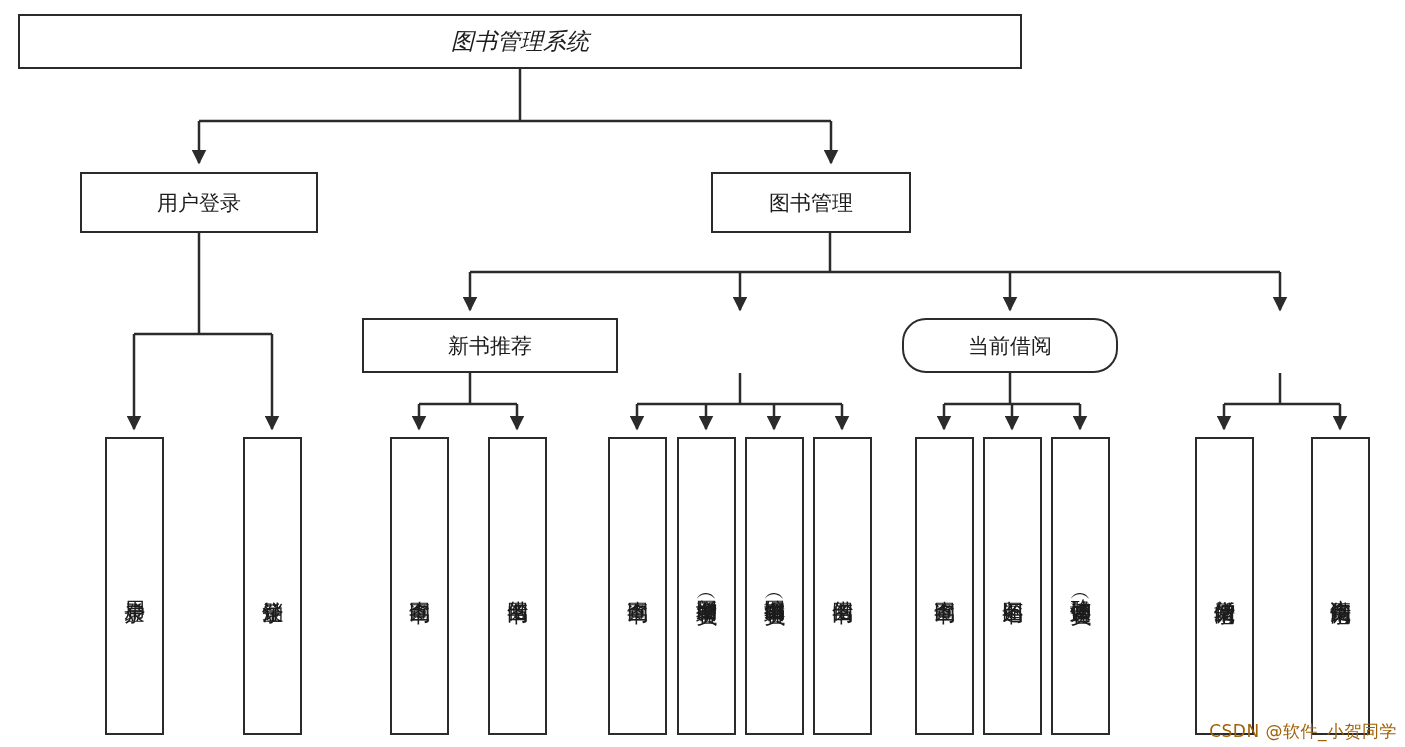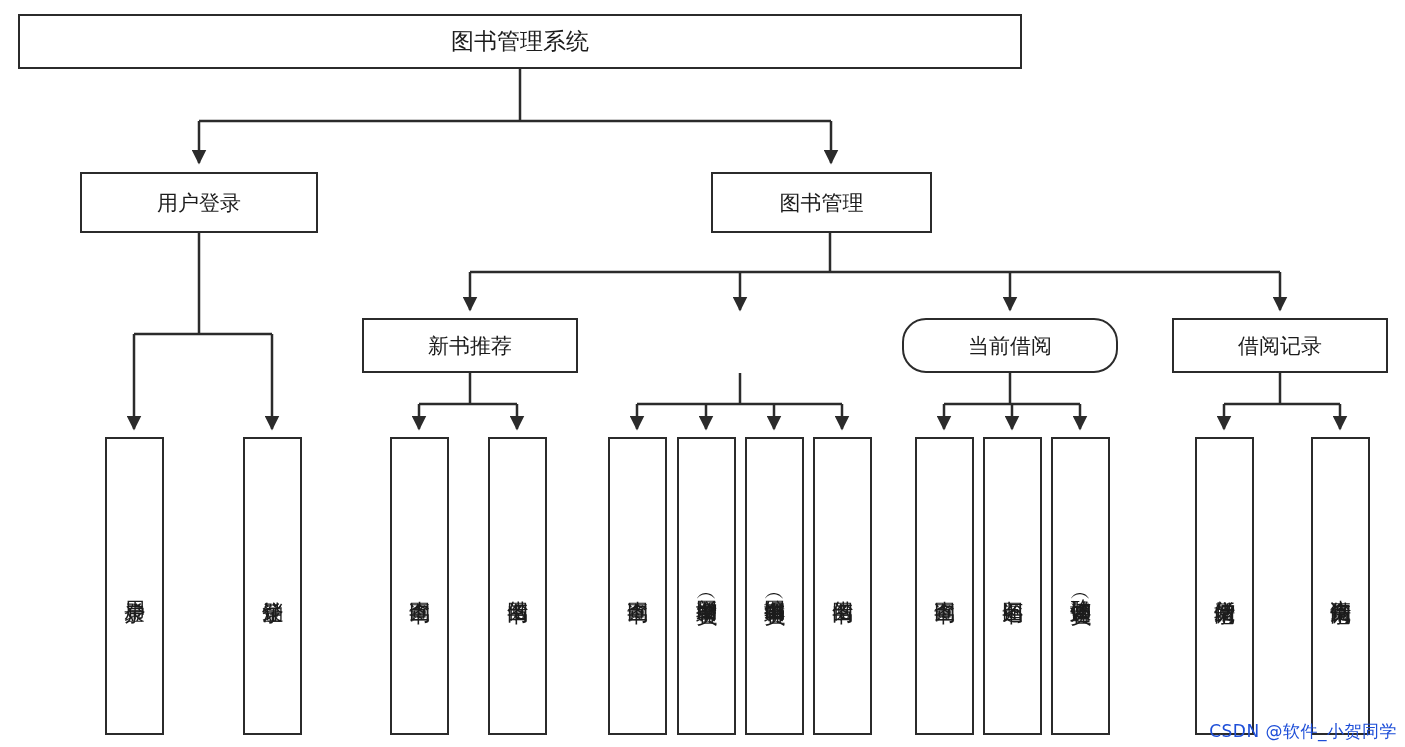--- a/index.html
+++ b/index.html
@@ -53,21 +53,21 @@
   }
   .node-label {
     display: block;
     white-space: pre-line;
   }
   .watermark {
     position: absolute;
     right: 8px;
     bottom: 4px;
     font-size: 17px;
-    color: #1d4ed8;
+    color: #a16207;
     letter-spacing: 0.5px;
     white-space: nowrap;
   }
 </style>
 </head>
 <body>
 
 <div id="canvas">
 
   <svg id="edges" viewBox="0 0 1405 747" xmlns="http://www.w3.org/2000/svg">
@@ -113,39 +113,36 @@
       <path d="M 1012 404 L 1012 429" marker-end="url(#arrow)"></path>
       <path d="M 1080 404 L 1080 429" marker-end="url(#arrow)"></path>
 
       <path d="M 1280 373 L 1280 404"></path>
       <path d="M 1224 404 L 1340 404"></path>
       <path d="M 1224 404 L 1224 429" marker-end="url(#arrow)"></path>
       <path d="M 1340 404 L 1340 429" marker-end="url(#arrow)"></path>
     </g>
   </svg>
 
-  <div class="node level-0" style="left:18px; top:14px; width:1004px; height:55px;">
+  <div class="node level-0" style="left:18px; top:14px; width:1004px; height:55px;font-style:italic;">
     <span class="node-label">图书管理系统</span>
   </div>
 
   <div class="node level-1" style="left:80px; top:172px; width:238px; height:61px;">
     <span class="node-label">用户登录</span>
   </div>
-  <div class="node level-1" style="left:711px; top:172px; width:221px; height:61px;">
+  <div class="node level-1" style="left:711px; top:172px; width:200px; height:61px;">
     <span class="node-label">图书管理</span>
   </div>
 
-  <div class="node level-1" style="left:362px; top:318px; width:216px; height:55px;justify-content:center;">
+  <div class="node level-1" style="left:362px; top:318px; width:256px; height:55px;justify-content:center;">
     <span class="node-label">新书推荐</span>
   </div>
   <div class="node level-1" style="left:902px; top:318px; width:216px; height:55px;border-radius:24px;">
     <span class="node-label">当前借阅</span>
-  </div>
-  <div class="node level-1" style="left:1172px; top:318px; width:216px; height:55px;">
-    <span class="node-label">借阅记录</span>
   </div>
 
   <div class="node leaf" style="left:105px; top:437px; width:59px; height:298px;">
     <span class="node-label">用户登录</span>
   </div>
   <div class="node leaf" style="left:243px; top:437px; width:59px; height:298px;">
     <span class="node-label">注销登录</span>
   </div>
   <div class="node leaf" style="left:390px; top:437px; width:59px; height:298px;">
     <span class="node-label">查询图书</span>

